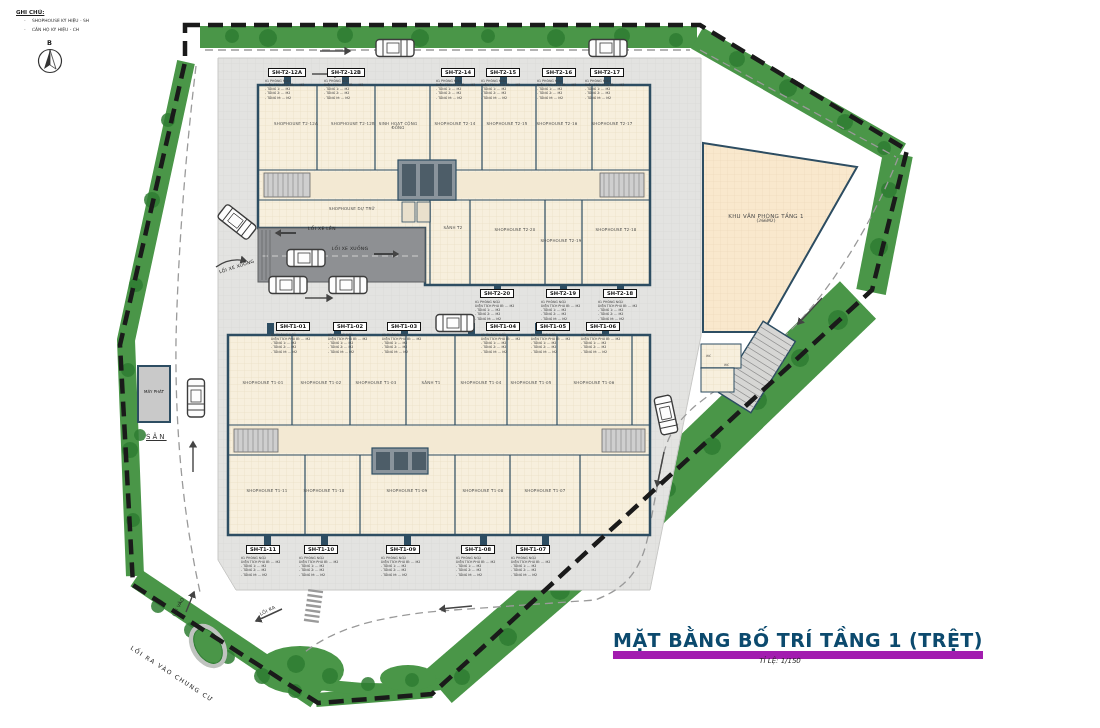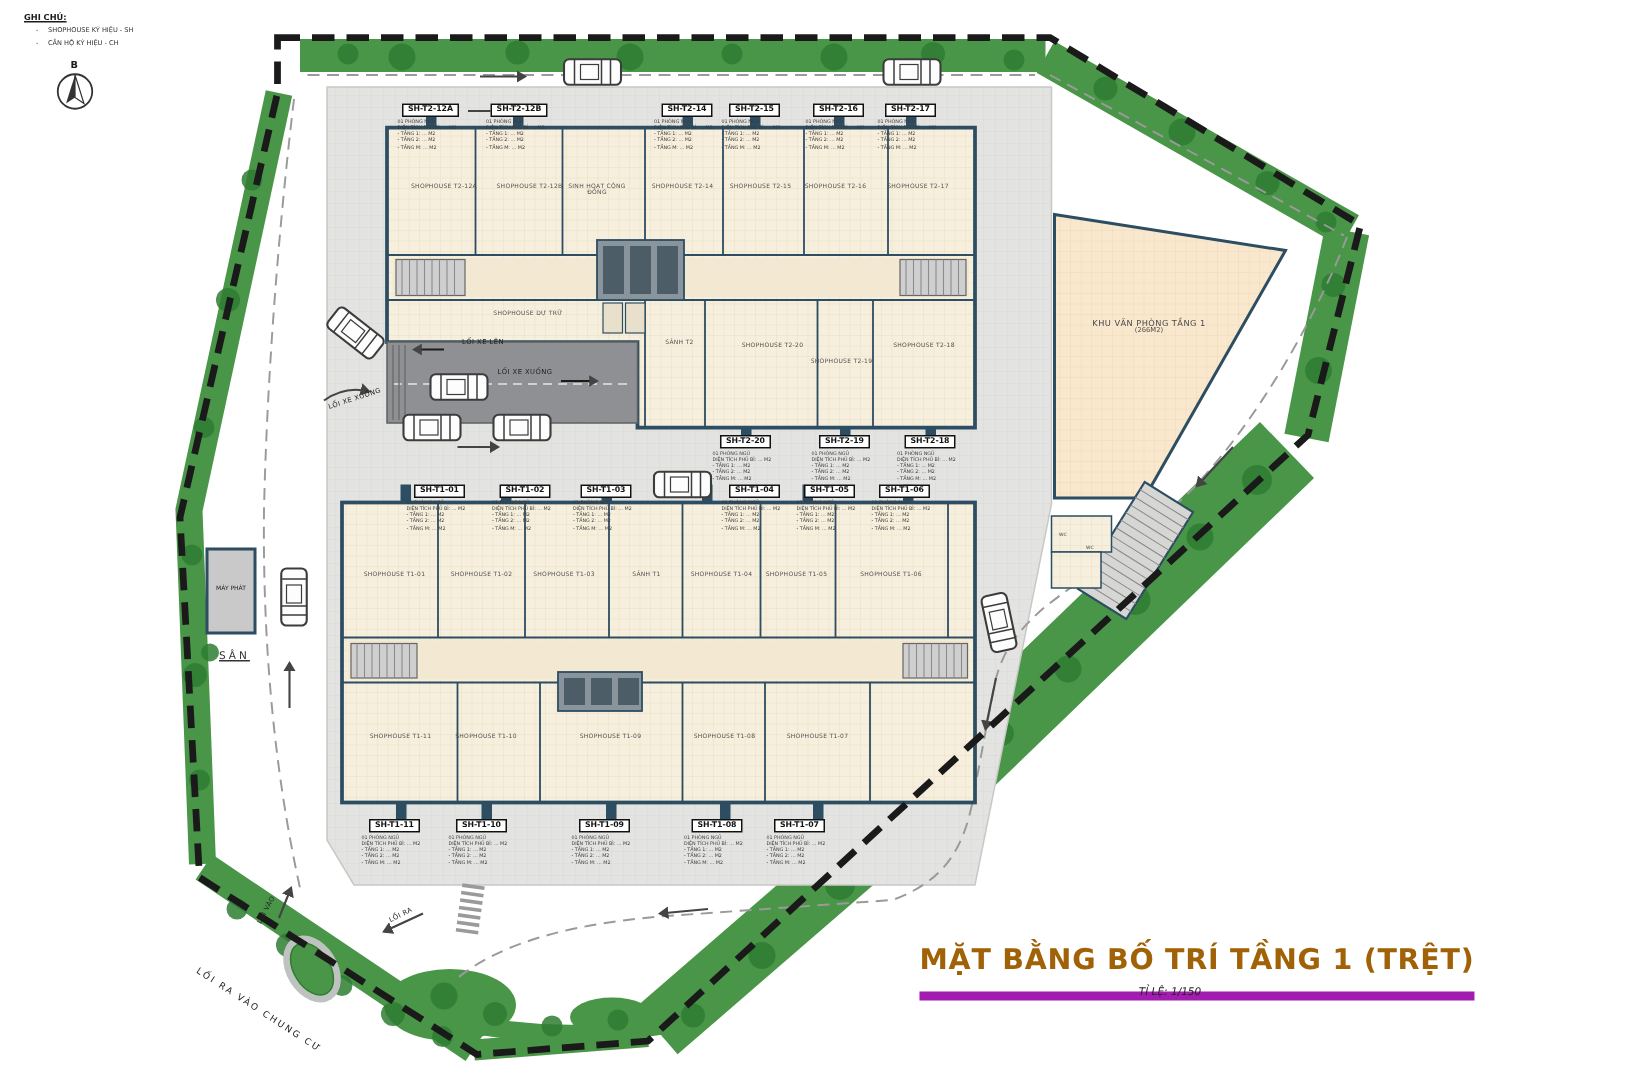--- a/index.html
+++ b/index.html
@@ -9,21 +9,21 @@
   .t{position:absolute;color:#1c1c1c;white-space:nowrap;transform-origin:center;line-height:1.1;}
   .lab{font-size:4px;color:#50514f;text-align:center;transform:translateX(-50%);letter-spacing:.2px;}
   .co{position:absolute;width:56px;text-align:center;transform:translateX(-50%);}
   .co-b{display:inline-block;border:1px solid #111;background:#fff;font-size:5.2px;font-weight:bold;
         padding:.5px 3px;color:#111;}
   .co-d{font-size:3.2px;line-height:1.3;white-space:pre-line;text-align:left;margin:1px 0 0 6px;color:#3a3a3a;}
   .legend-title{font-size:5.5px;font-weight:bold;text-decoration:underline;}
   .legend-item{font-size:4.4px;color:#333;}
   .legend-item .bullet{display:inline-block;width:8px;}
   .north-b{font-size:6.5px;font-weight:bold;}
-  .title{font-size:19px;font-weight:bold;color:#a16207;border-bottom:6px solid #a21caf;padding-bottom:10px;
+  .title{font-size:19px;font-weight:bold;color:#0c4a6e;border-bottom:8px solid #a21caf;padding-bottom:0;
          letter-spacing:.5px;transform:translateX(-50%);}
   .scale{font-size:7px;color:#222;transform:translateX(-50%);font-style:italic;}
   .office-l1{font-size:5.5px;color:#4a4a4a;letter-spacing:.3px;}
   .office-l2{font-size:4.5px;color:#4a4a4a;}
   .road-lab{font-size:4.5px;color:#222;letter-spacing:.3px;}
   .tiny{font-size:3px;color:#444;}
 </style>
 </head>
 <body>
 

